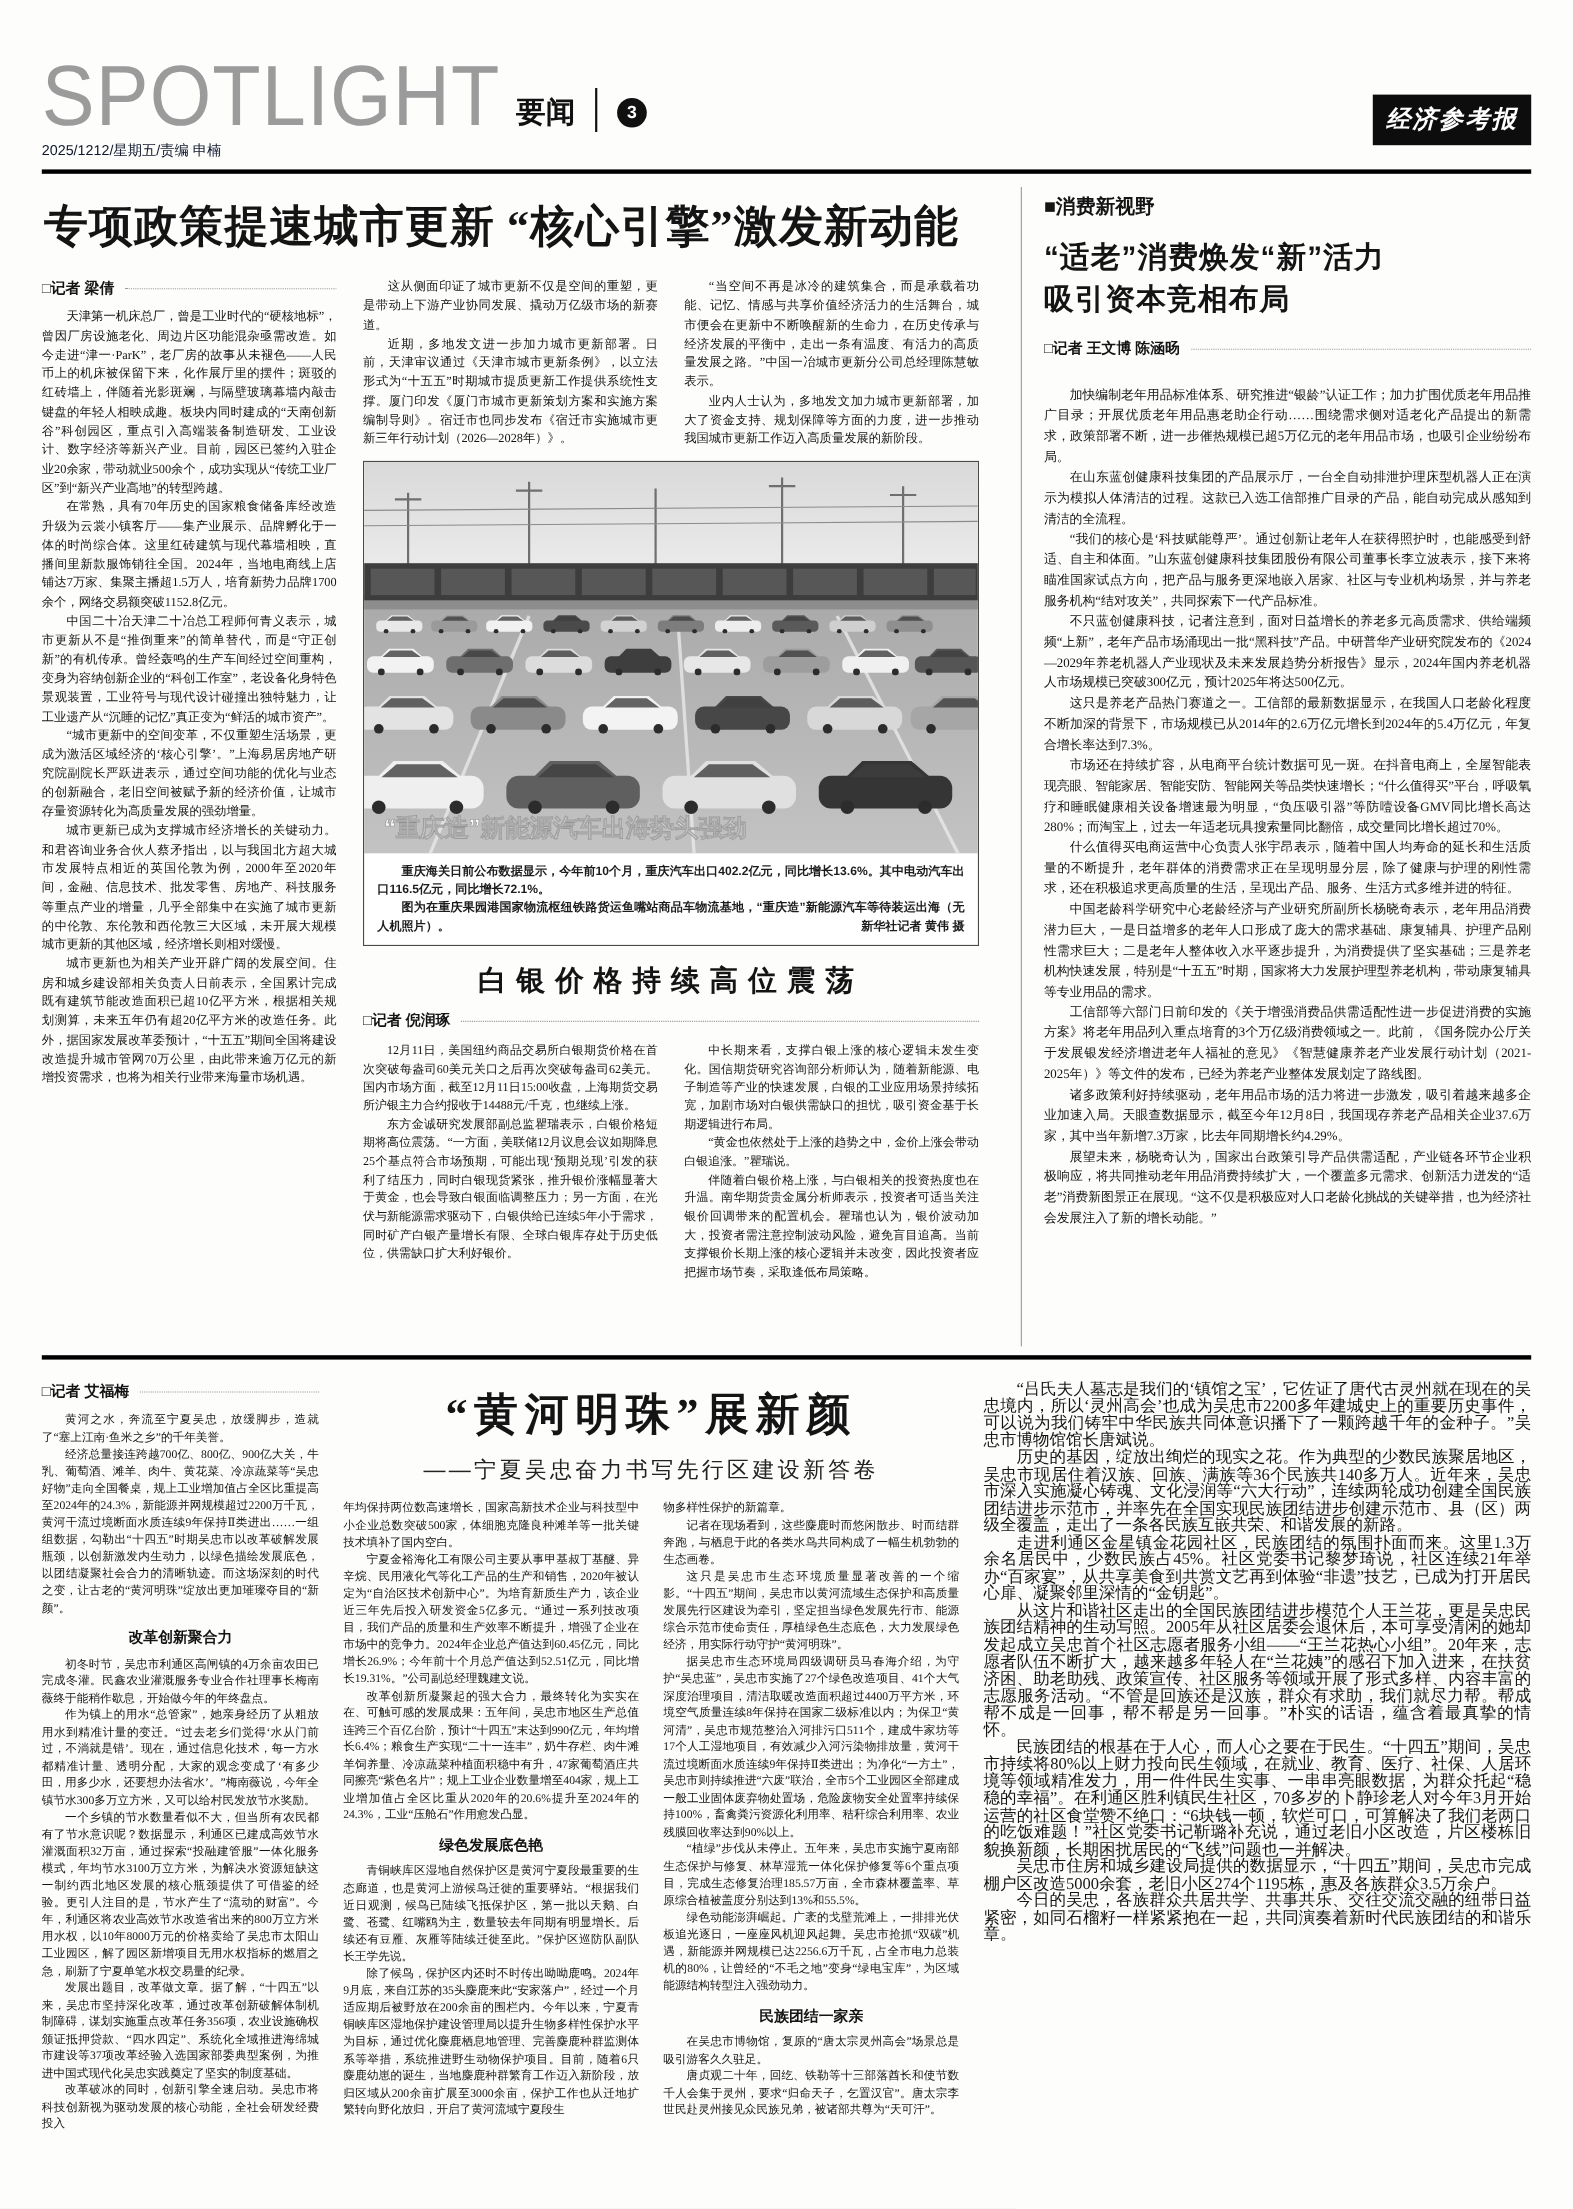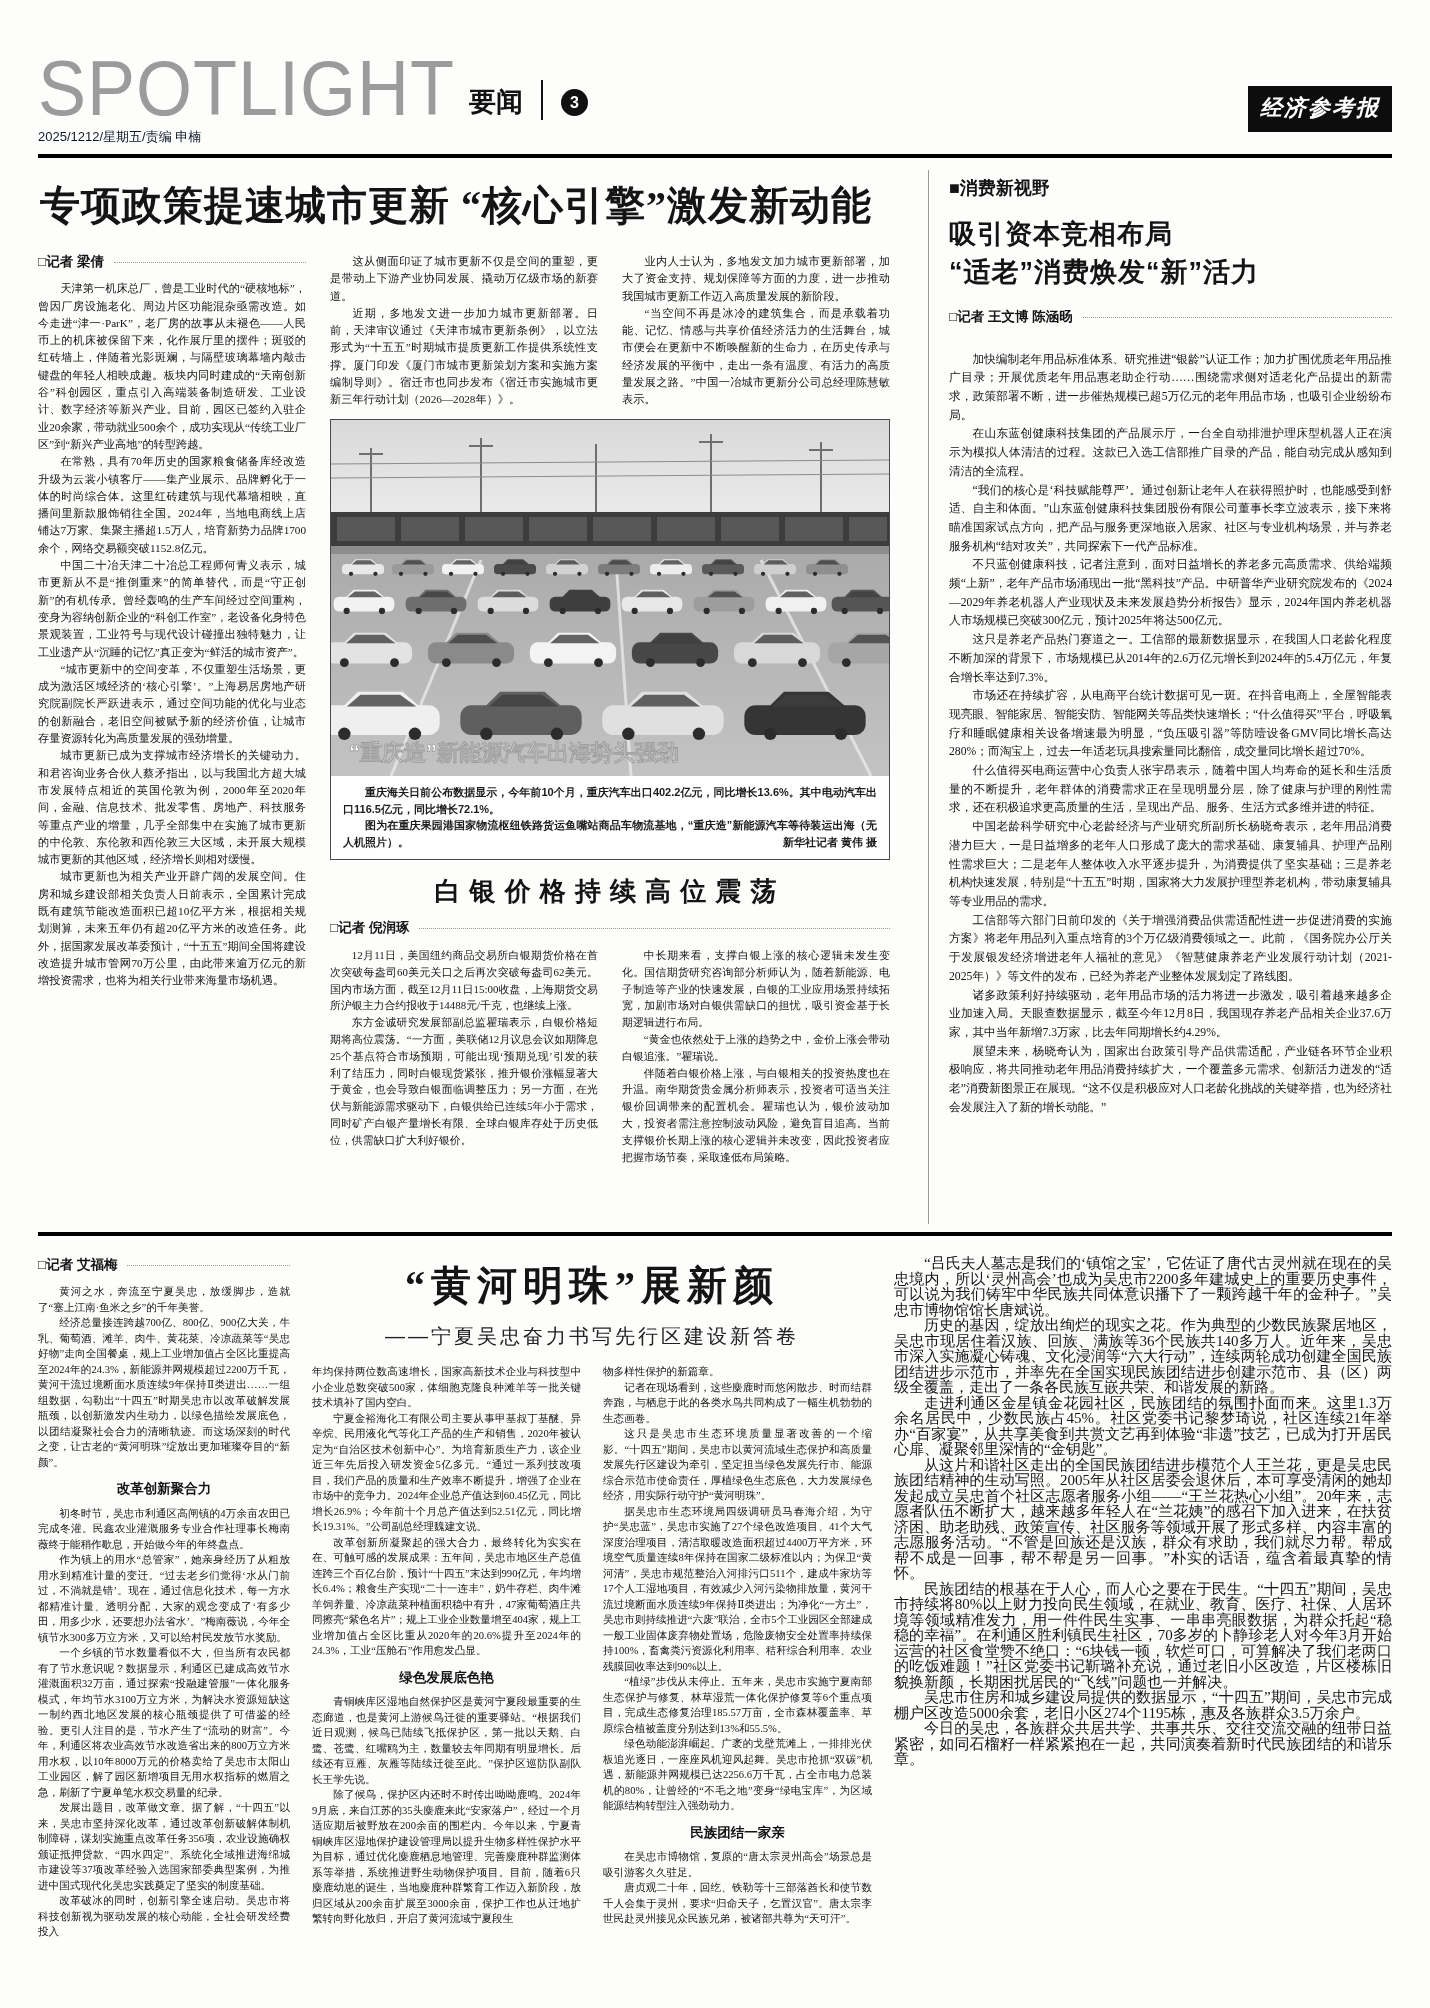--- a/index.html
+++ b/index.html
@@ -113,22 +113,22 @@
                 <p>城市更新也为相关产业开辟广阔的发展空间。住房和城乡建设部相关负责人日前表示，全国累计完成既有建筑节能改造面积已超10亿平方米，根据相关规划测算，未来五年仍有超20亿平方米的改造任务。此外，据国家发展改革委预计，“十五五”期间全国将建设改造提升城市管网70万公里，由此带来逾万亿元的新增投资需求，也将为相关行业带来海量市场机遇。</p>
               </div>
           </div>
           <div class="mmid">
             <div class="mid-top">
               <div>
                   <p>这从侧面印证了城市更新不仅是空间的重塑，更是带动上下游产业协同发展、撬动万亿级市场的新赛道。</p>
                   <p>近期，多地发文进一步加力城市更新部署。日前，天津审议通过《天津市城市更新条例》，以立法形式为“十五五”时期城市提质更新工作提供系统性支撑。厦门印发《厦门市城市更新策划方案和实施方案编制导则》。宿迁市也同步发布《宿迁市实施城市更新三年行动计划（2026—2028年）》。</p>
                 </div>
               <div>
+                  <p>“当空间不再是冰冷的建筑集合，而是承载着功能、记忆、情感与共享价值经济活力的生活舞台，城市便会在更新中不断唤醒新的生命力，在历史传承与经济发展的平衡中，走出一条有温度、有活力的高质量发展之路。”中国一冶城市更新分公司总经理陈慧敏表示。</p>
                   <p>业内人士认为，多地发文加力城市更新部署，加大了资金支持、规划保障等方面的力度，进一步推动我国城市更新工作迈入高质量发展的新阶段。</p>
-                  <p>“当空间不再是冰冷的建筑集合，而是承载着功能、记忆、情感与共享价值经济活力的生活舞台，城市便会在更新中不断唤醒新的生命力，在历史传承与经济发展的平衡中，走出一条有温度、有活力的高质量发展之路。”中国一冶城市更新分公司总经理陈慧敏表示。</p>
                 </div>
             </div>
 
             <figure class="photo">
               <svg width="558" height="356" viewBox="0 0 558 356">
                 <defs>
                   <linearGradient id="sky" x1="0" y1="0" x2="0" y2="1">
                     <stop offset="0" stop-color="#d9d9d9"></stop>
                       <stop offset="1" stop-color="#efefef"></stop>
                   </linearGradient>
@@ -293,22 +293,22 @@
                   <p>伴随着白银价格上涨，与白银相关的投资热度也在升温。南华期货贵金属分析师表示，投资者可适当关注银价回调带来的配置机会。瞿瑞也认为，银价波动加大，投资者需注意控制波动风险，避免盲目追高。当前支撑银价长期上涨的核心逻辑并未改变，因此投资者应把握市场节奏，采取逢低布局策略。</p>
                 </div>
             </div>
           </div>
         </div>
       </div>
 
       <div class="main-right">
         <div class="kicker">■消费新视野</div>
         <div class="c-head">
+          <div>“适老”消费焕发“新”活力</div>
           <div>吸引资本竞相布局</div>
-          <div>“适老”消费焕发“新”活力</div>
         </div>
         <div class="byline-row">
           <span class="byline">□记者 王文博 陈涵旸</span>
           <span class="dotted"></span>
         </div>
         <div class="c-body">
             <p>加快编制老年用品标准体系、研究推进“银龄”认证工作；加力扩围优质老年用品推广目录；开展优质老年用品惠老助企行动……围绕需求侧对适老化产品提出的新需求，政策部署不断，进一步催热规模已超5万亿元的老年用品市场，也吸引企业纷纷布局。</p>
             <p>在山东蓝创健康科技集团的产品展示厅，一台全自动排泄护理床型机器人正在演示为模拟人体清洁的过程。这款已入选工信部推广目录的产品，能自动完成从感知到清洁的全流程。</p>
             <p>“我们的核心是‘科技赋能尊严’。通过创新让老年人在获得照护时，也能感受到舒适、自主和体面。”山东蓝创健康科技集团股份有限公司董事长李立波表示，接下来将瞄准国家试点方向，把产品与服务更深地嵌入居家、社区与专业机构场景，并与养老服务机构“结对攻关”，共同探索下一代产品标准。</p>
             <p>不只蓝创健康科技，记者注意到，面对日益增长的养老多元高质需求、供给端频频“上新”，老年产品市场涌现出一批“黑科技”产品。中研普华产业研究院发布的《2024—2029年养老机器人产业现状及未来发展趋势分析报告》显示，2024年国内养老机器人市场规模已突破300亿元，预计2025年将达500亿元。</p>

